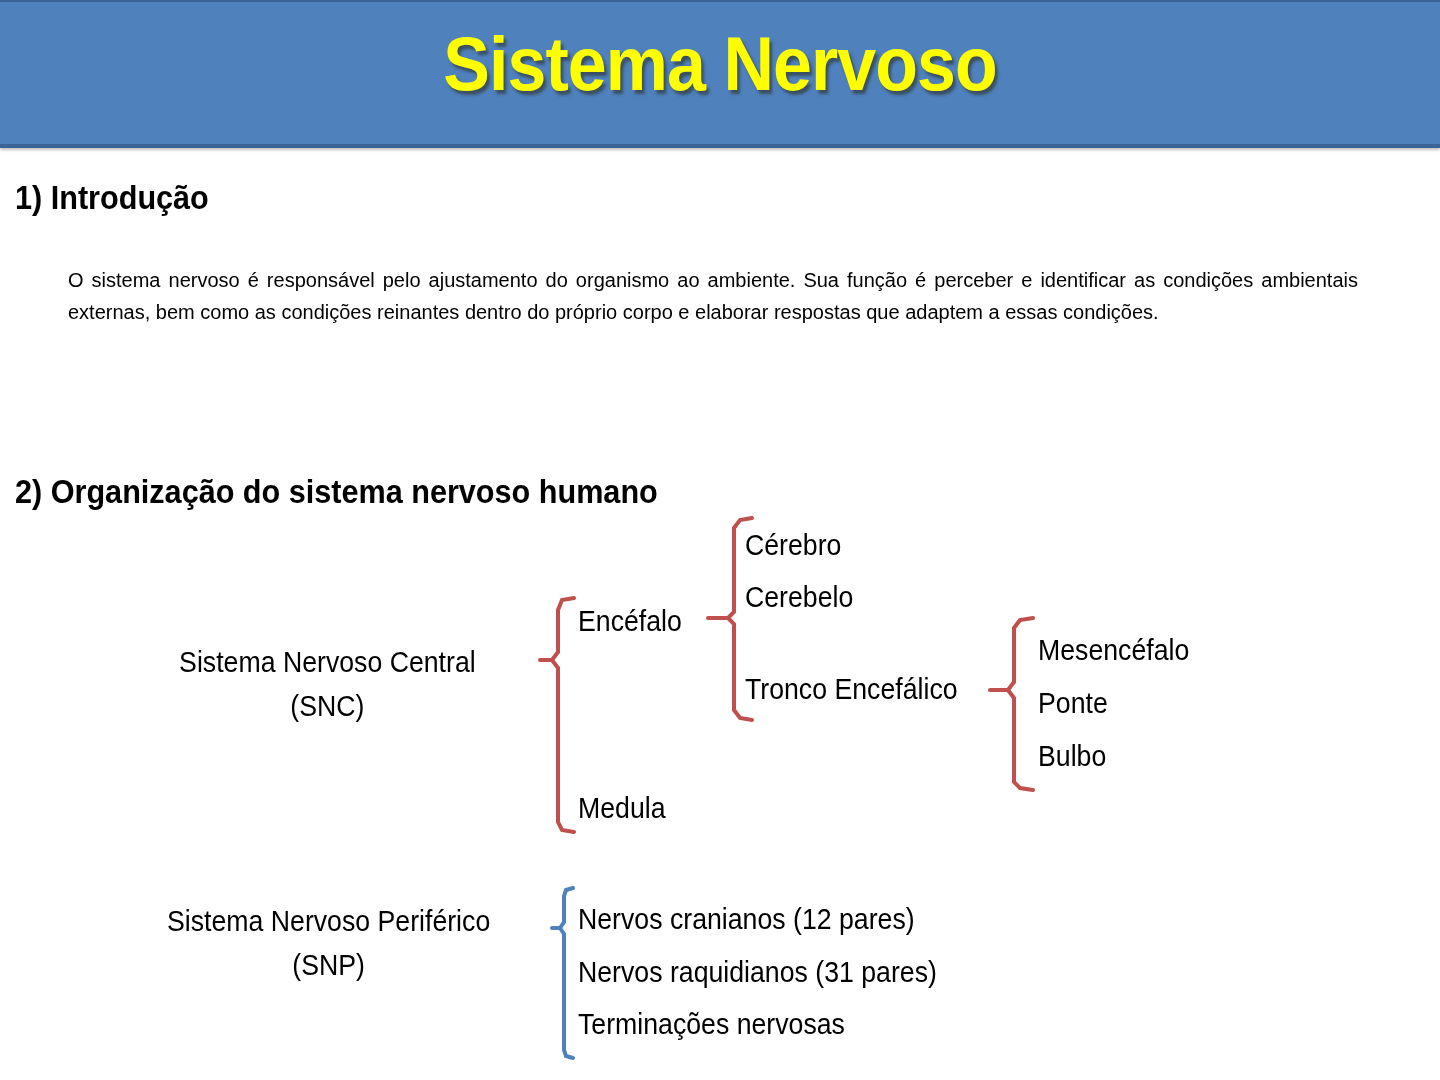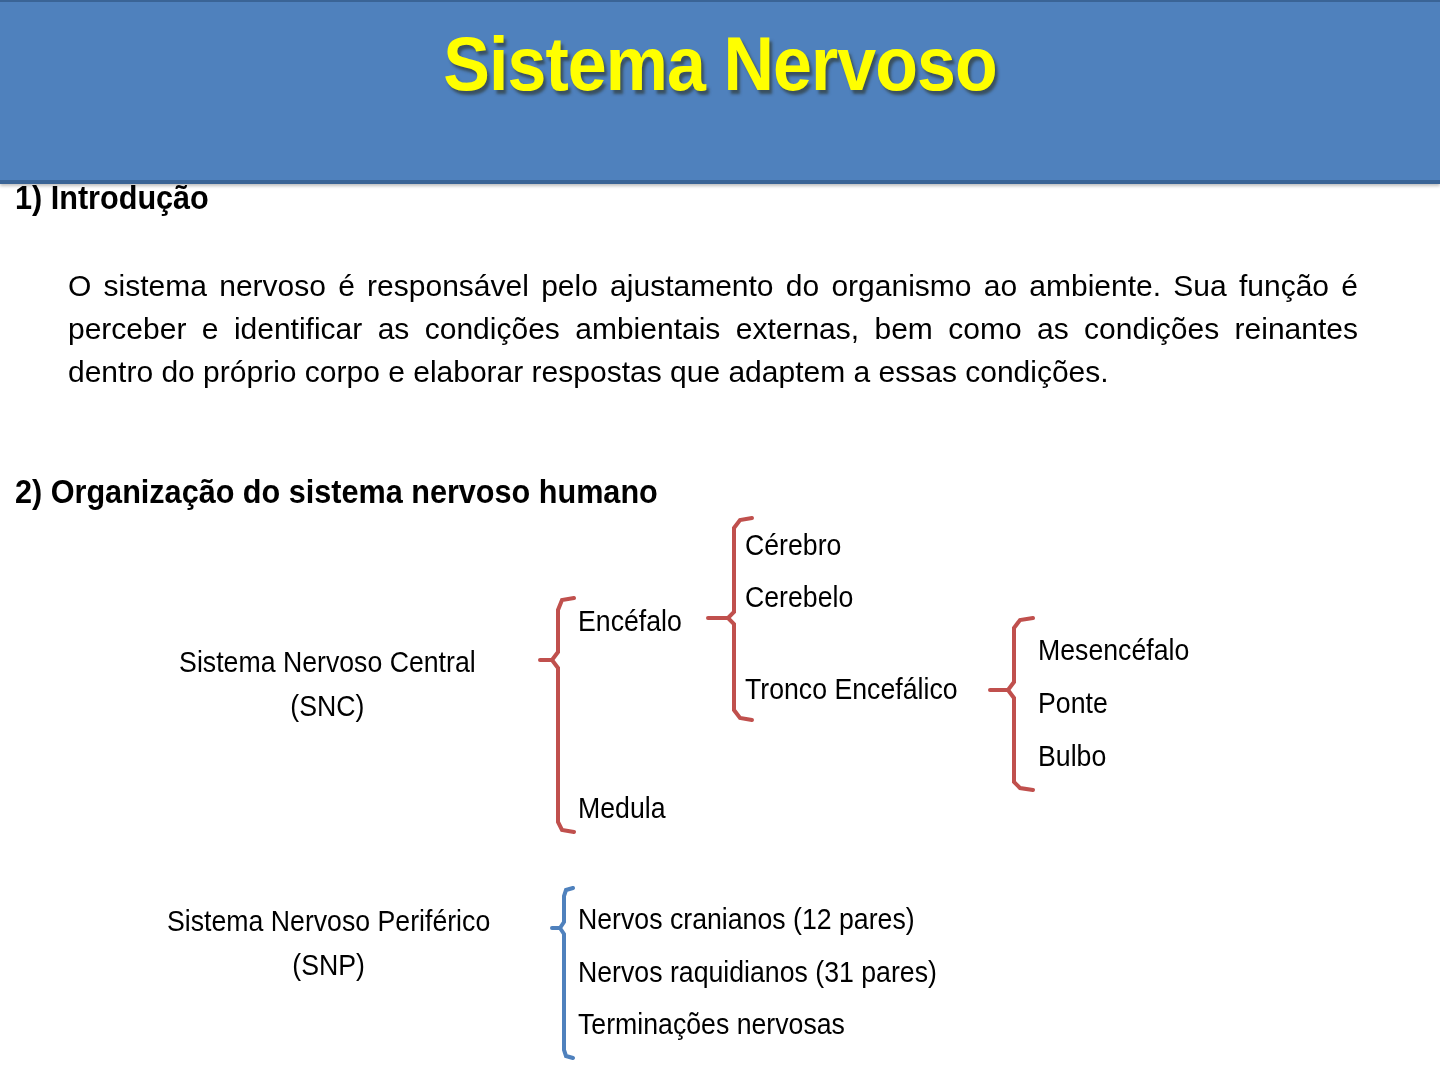--- a/index.html
+++ b/index.html
@@ -1,25 +1,25 @@
 <!DOCTYPE html>
 <html><head>
 <meta charset="utf-8">
 <style>
   html, body { margin:0; padding:0; }
   body { width:1440px; height:1080px; background:#ffffff; position:relative; overflow:hidden;
          font-family:"Liberation Sans", "DejaVu Sans", sans-serif; color:#000; }
-  .banner { position:absolute; left:0; top:0; width:1440px; height:184px; background:#4f81bd;
+  .banner { position:absolute; left:0; top:0; width:1440px; height:148px; background:#4f81bd;
             border-top:2px solid #3a6496; border-bottom:4px solid #3a6496; box-sizing:border-box;
             box-shadow:0 2px 3px rgba(0,0,0,0.25); }
   .banner-title { position:absolute; left:0; right:0; top:18px; text-align:center;
                   font-size:76px; font-weight:bold; color:#ffff00; letter-spacing:-1px;
                   text-shadow:3px 4px 3px rgba(40,40,20,0.55); transform:scaleX(0.92); }
   .h { position:absolute; font-weight:bold; font-size:34px; color:#000; transform-origin:left top; transform:scaleX(0.9); white-space:nowrap; }
-  .para { position:absolute; left:68px; top:264px; width:1290px; font-size:30px; line-height:43px;
+  .para { position:absolute; left:68px; top:264px; width:1290px; font-size:20px; line-height:32px;
           text-align:justify; text-align-last:left; transform-origin:left top; }
   .t { position:absolute; font-size:29px; white-space:nowrap; transform-origin:left top; transform:scaleX(0.92); }
   .c { text-align:center; }
   svg.br { position:absolute; left:0; top:0; }
 </style>
 </head>
 <body>
 
 <div class="banner">
   <div class="banner-title">Sistema Nervoso</div>

